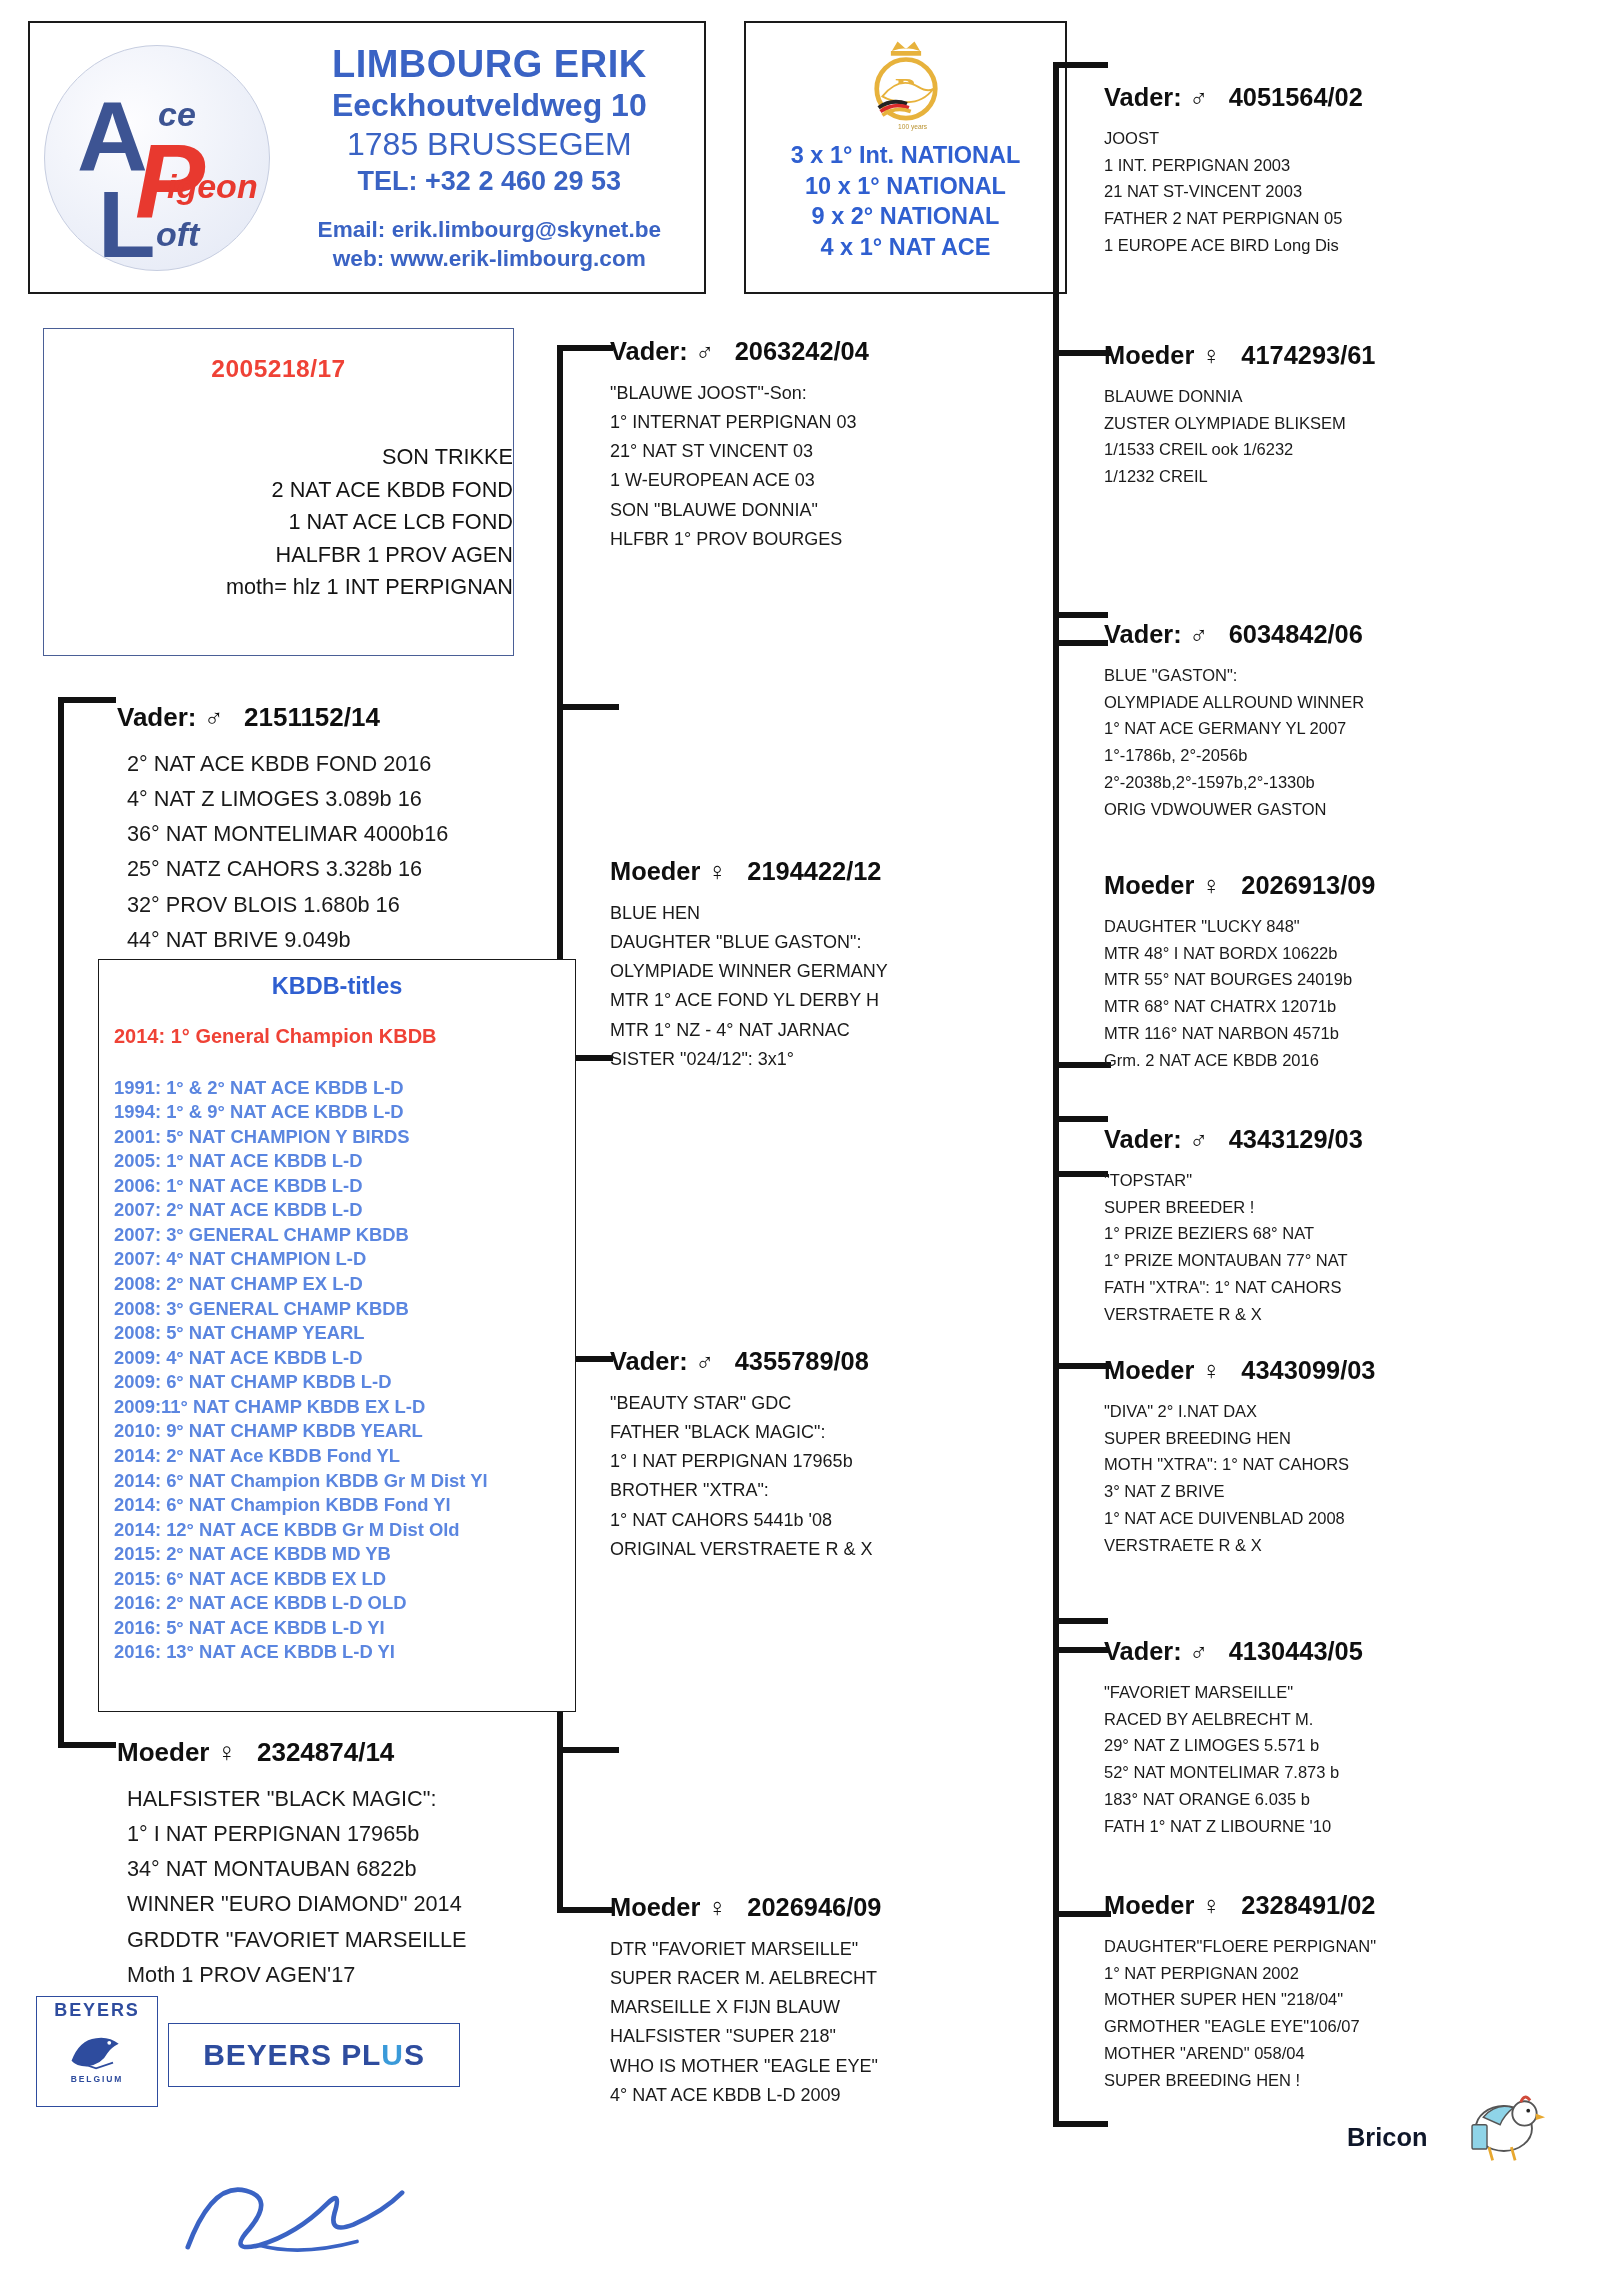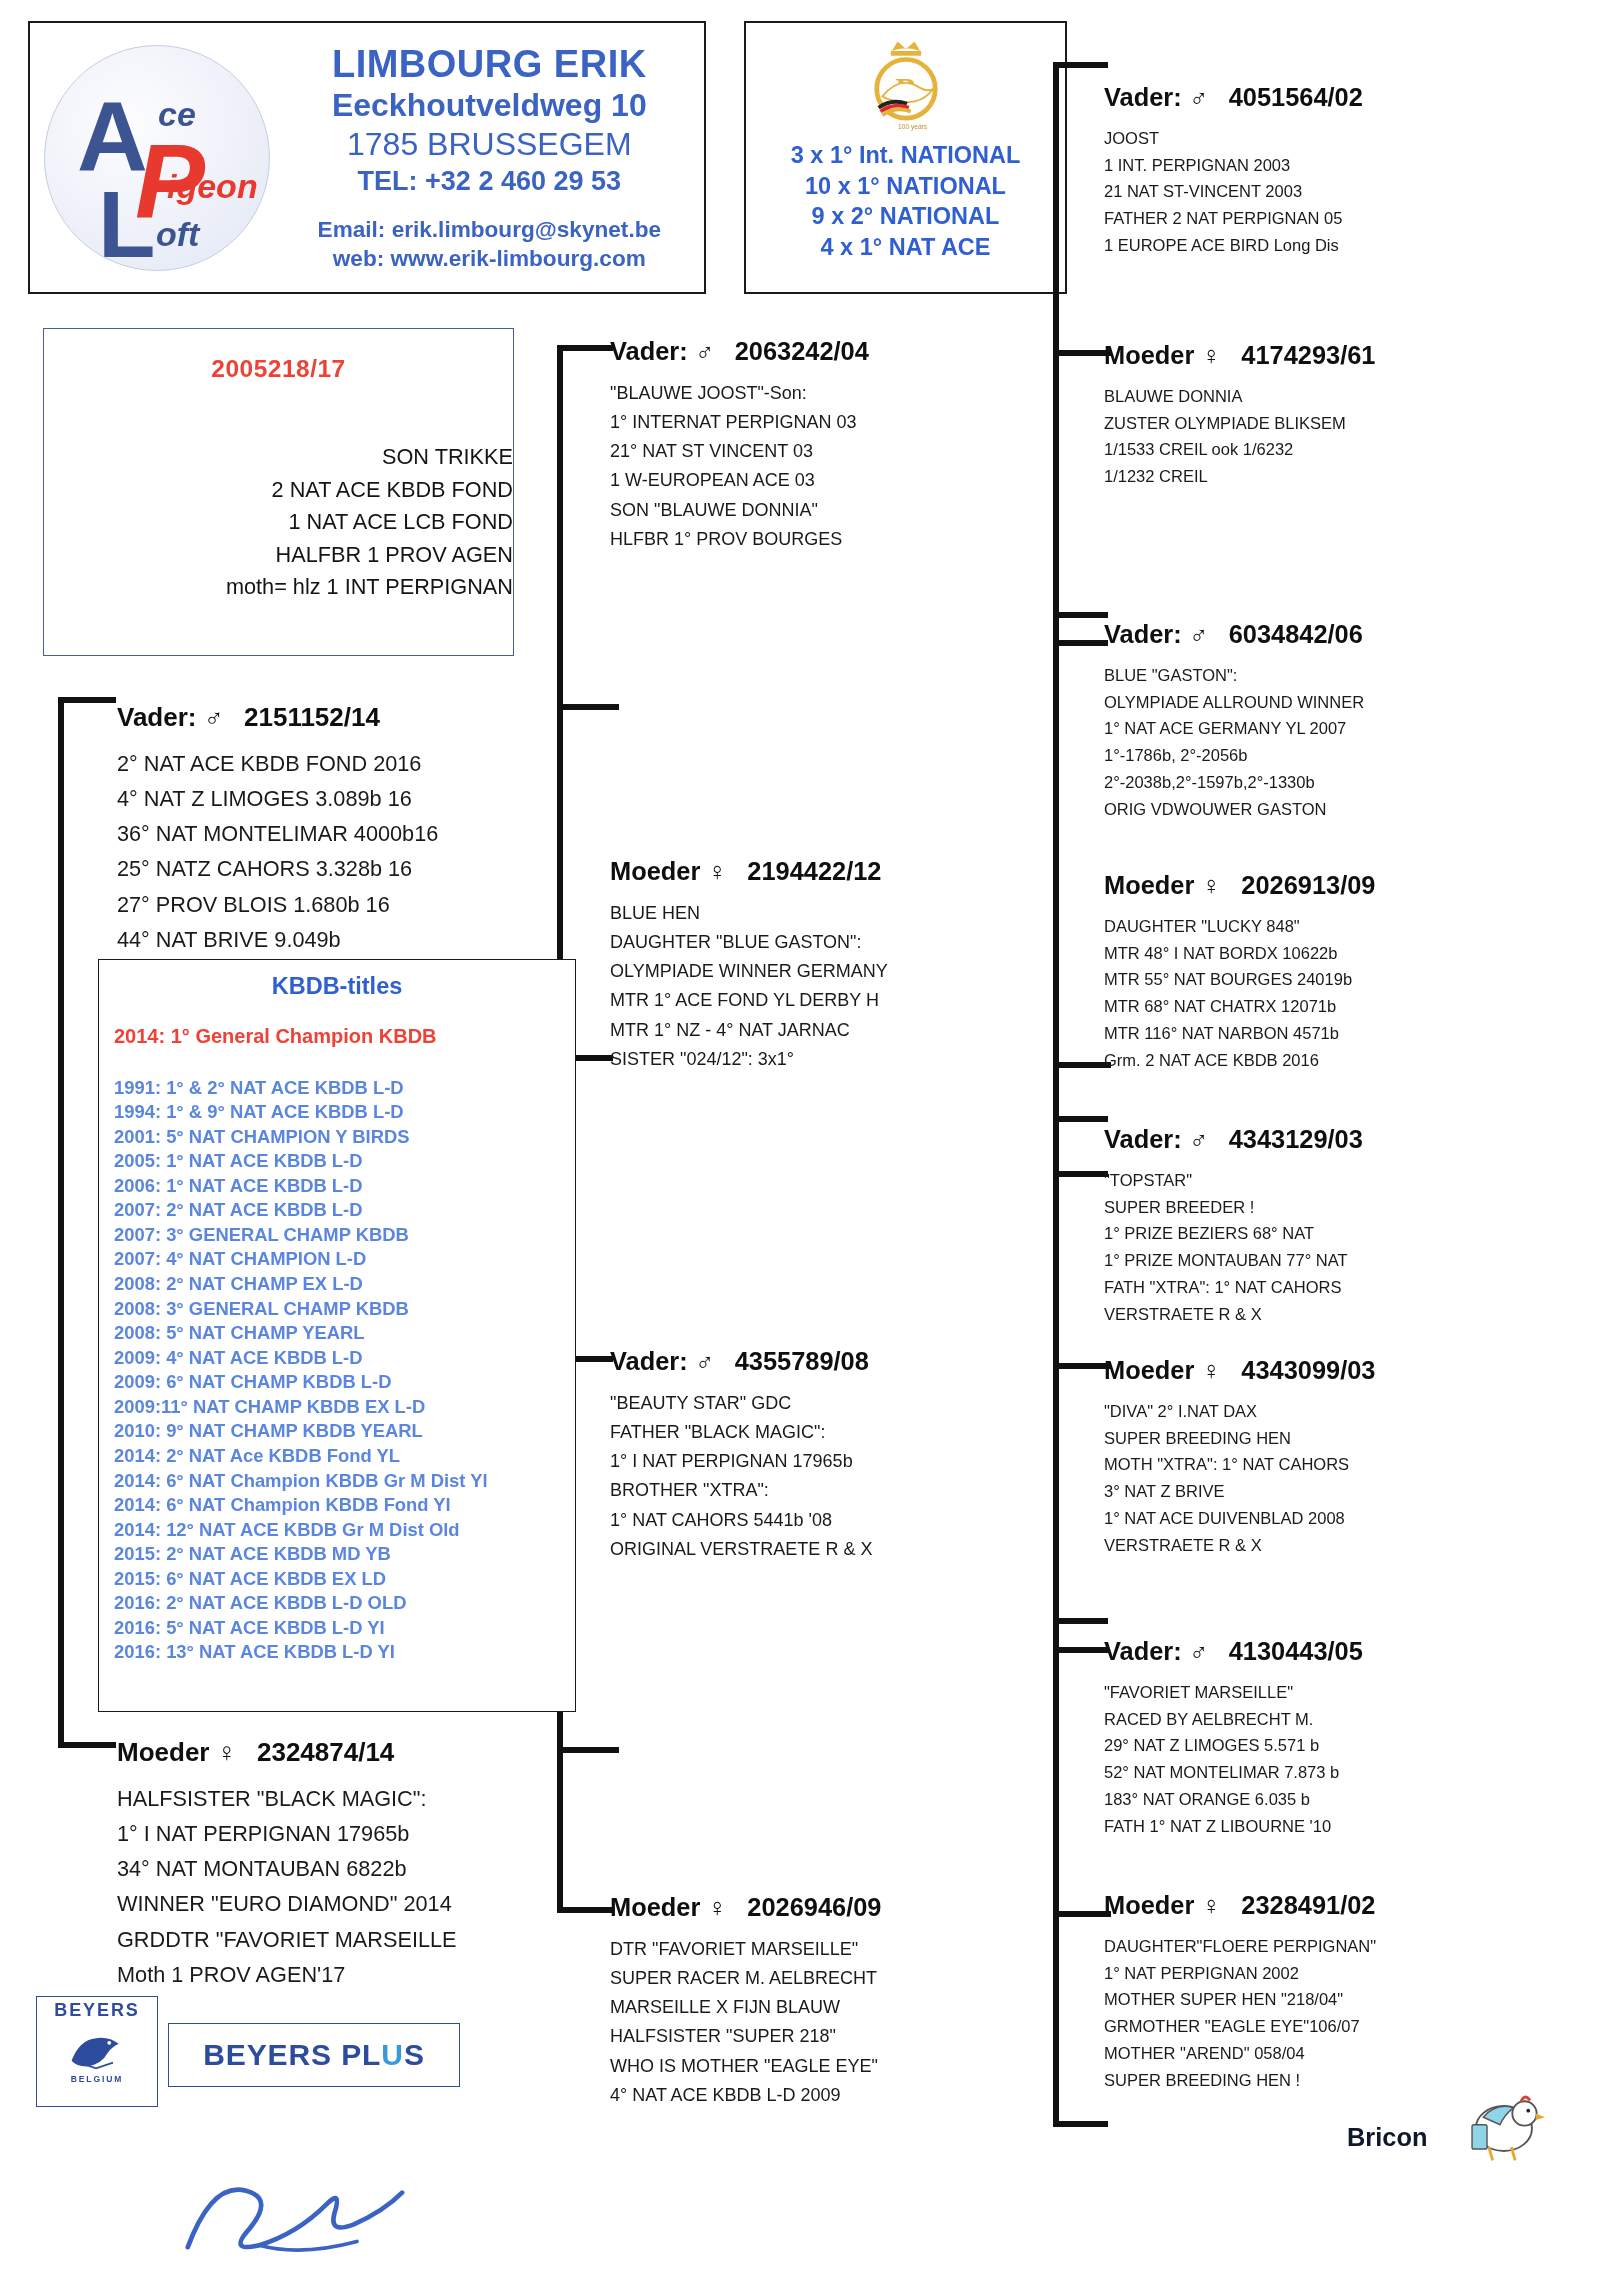--- a/index.html
+++ b/index.html
@@ -61,21 +61,21 @@
   
   .entry { position:absolute; }
   .entry .hd { display:flex; align-items:center; gap:7.5px; white-space:nowrap; }
   .entry .hd .role { font-size:25.4px; font-weight:bold; color:#0f0f0f; }
   .entry .hd .sym  { font-size:25.4px; font-weight:bold; color:#0f0f0f; }
   .entry .hd .ring { font-size:25.4px; font-weight:bold; color:#0f0f0f; margin-left:13px; }
   .entry .body { margin-top:13px; }
   .entry .body div { line-height:1.62; color:#1a1a1a; }
   .sz-lg .hd .role, .sz-lg .hd .sym { font-size:26px; }
   .sz-lg .hd .ring { font-size:26px; }
-  .sz-lg .body div { font-size:21.7px; }
+  .sz-lg .body div { font-size:21.7px;margin-left:10px; }
   .sz-md .body div { font-size:18px; }
   .sz-sm .body div { font-size:16.5px; }
 
   
   .kbdb-box {
     position:absolute; left:98px; top:959px; width:478px; height:753px;
     border:1.9px solid #1a1a1a; background:#fff; padding:13px 15px 9.4px 15px;
   }
   .kbdb-title { text-align:center; color:#2f5fd0; font-size:23.5px; font-weight:bold; margin-bottom:24.5px; }
   .kbdb-champ { color:#ef4236; font-size:20px; font-weight:bold; margin-bottom:28px; }
@@ -194,21 +194,21 @@
     <div class="hd">
       <span class="role">Vader:</span>
       <span class="sym">♂</span>
       <span class="ring">2151152/14</span>
     </div>
     <div class="body">
       <div>2° NAT ACE KBDB FOND 2016</div>
       <div>4° NAT Z LIMOGES 3.089b 16</div>
       <div>36° NAT MONTELIMAR 4000b16</div>
       <div>25° NATZ CAHORS 3.328b 16</div>
-      <div>27° PROV BLOIS 1.680b 16</div>
+      <div>32° PROV BLOIS 1.680b 16</div>
       <div>44° NAT BRIVE 9.049b</div>
     </div>
   </div>
 
   <div class="entry sz-lg" style="left:117px; top:1737px; width:443px;">
     <div class="hd">
       <span class="role">Moeder</span>
       <span class="sym">♀</span>
       <span class="ring">2324874/14</span>
     </div>

